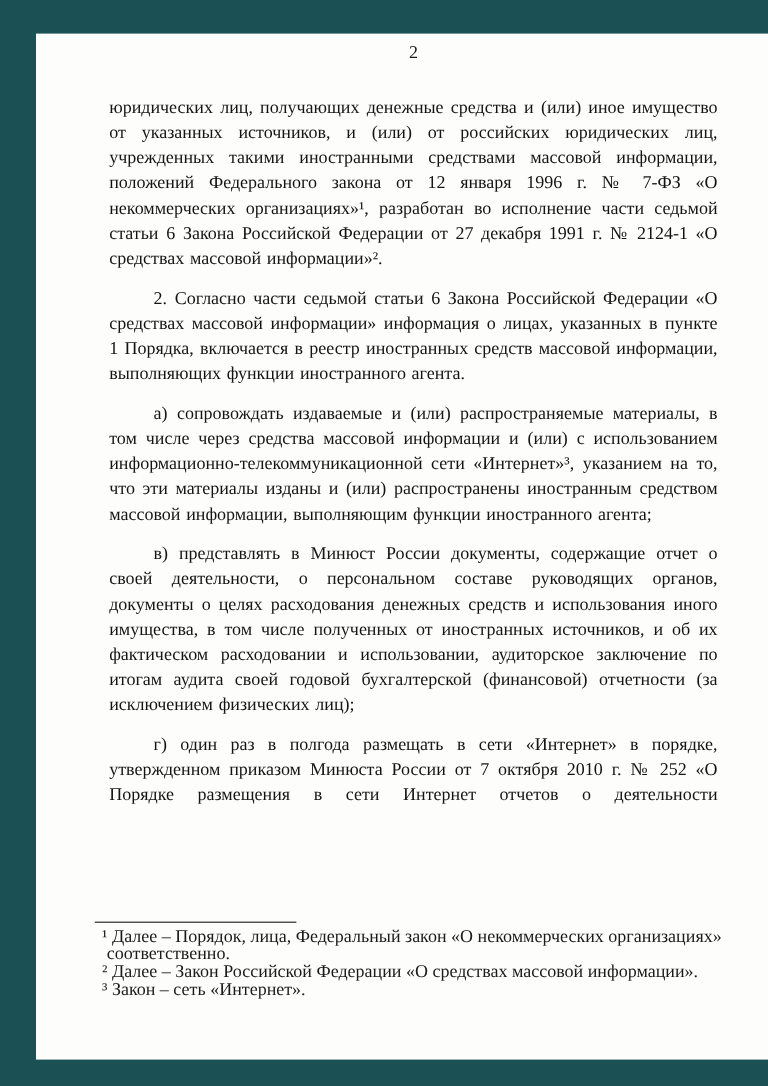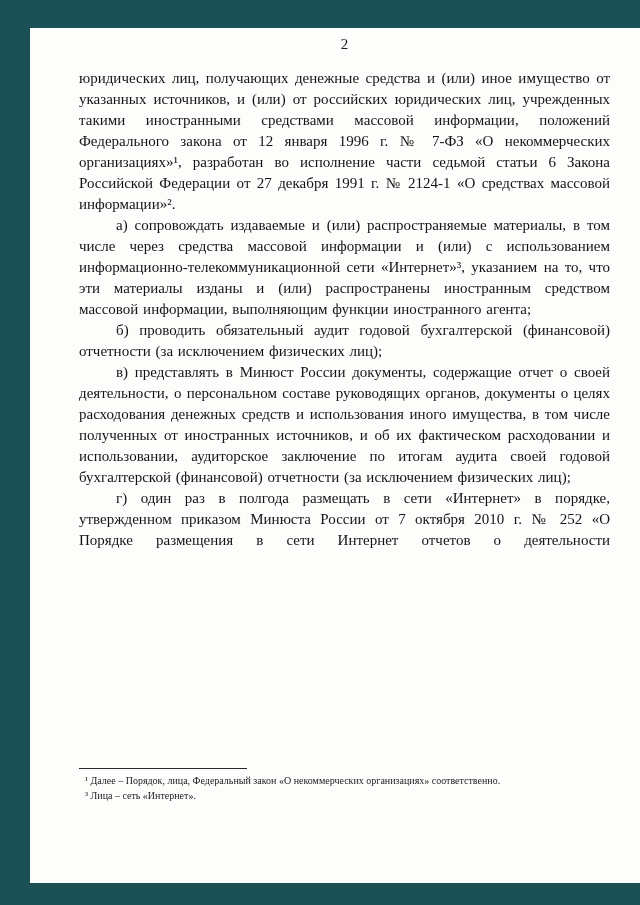--- a/index.html
+++ b/index.html
@@ -42,32 +42,32 @@
     height: 698px;
     overflow: hidden;
     font-size: 15px;
     line-height: 21px;
     text-align: justify;
     color: #141414;
     word-spacing: 1px;
   }
 
   .para {
-    margin: 0;
+    margin: 12px;
     text-indent: 37px;
   }
   .para.no-indent { text-indent: 0; }
   .para.justify-last { text-align-last: justify; font-family: Liberation Serif, serif; }
 
   .footnotes {
     position: absolute;
     left: 49px;
     right: 30px;
     top: 740px;
-    font-size: 10px;
+    font-size: 15px;
     line-height: 14px;
     color: #1a1a1a;
     text-align: left;
   }
 
   .footnote-rule {
     width: 168px;
     border-top: 1px solid #2a2a2a;
     margin-bottom: 5px;
   }
@@ -81,26 +81,27 @@
 </head>
 <body>
 
 <div class="screen">
   <div class="page">
 
     <div class="page-number">2</div>
 
     <div class="content">
       <p class="para no-indent">юридических лиц, получающих денежные средства и (или) иное имущество от указанных источников, и (или) от российских юридических лиц, учрежденных такими иностранными средствами массовой информации, положений Федерального закона от 12 января 1996 г. № 7-ФЗ «О некоммерческих организациях»¹, разработан во исполнение части седьмой статьи 6 Закона Российской Федерации от 27 декабря 1991 г. № 2124-1 «О средствах массовой информации»².</p>
+      <p class="para">2. Согласно части седьмой статьи 6 Закона Российской Федерации «О средствах массовой информации» информация о лицах, указанных в пункте 1 Порядка, включается в реестр иностранных средств массовой информации, выполняющих функции иностранного агента.</p>
       <p class="para">а) сопровождать издаваемые и (или) распространяемые материалы, в том числе через средства массовой информации и (или) с использованием информационно-телекоммуникационной сети «Интернет»³, указанием на то, что эти материалы изданы и (или) распространены иностранным средством массовой информации, выполняющим функции иностранного агента;</p>
-      <p class="para">б) проводить обязательный аудит годовой бухгалтерской (финансовой) отчетности (за исключением физических лиц);</p>
       <p class="para">в) представлять в Минюст России документы, содержащие отчет о своей деятельности, о персональном составе руководящих органов, документы о целях расходования денежных средств и использования иного имущества, в том числе полученных от иностранных источников, и об их фактическом расходовании и использовании, аудиторское заключение по итогам аудита своей годовой бухгалтерской (финансовой) отчетности (за исключением физических лиц);</p>
       <p class="para justify-last">г) один раз в полгода размещать в сети «Интернет» в порядке, утвержденном приказом Минюста России от 7 октября 2010 г. № 252 «О Порядке размещения в сети Интернет отчетов о деятельности</p>
     </div>
 
     <div class="footnotes">
       <div class="footnote-rule"></div>
       <p class="footnote">¹ Далее – Порядок, лица, Федеральный закон «О некоммерческих организациях» соответственно.</p>
-      <p class="footnote">³ Лица – сеть «Интернет».</p>
+      <p class="footnote">² Далее – Закон Российской Федерации «О средствах массовой информации».</p>
+      <p class="footnote">³ Закон – сеть «Интернет».</p>
     </div>
 
   </div>
 </div>
 
 </body></html>

